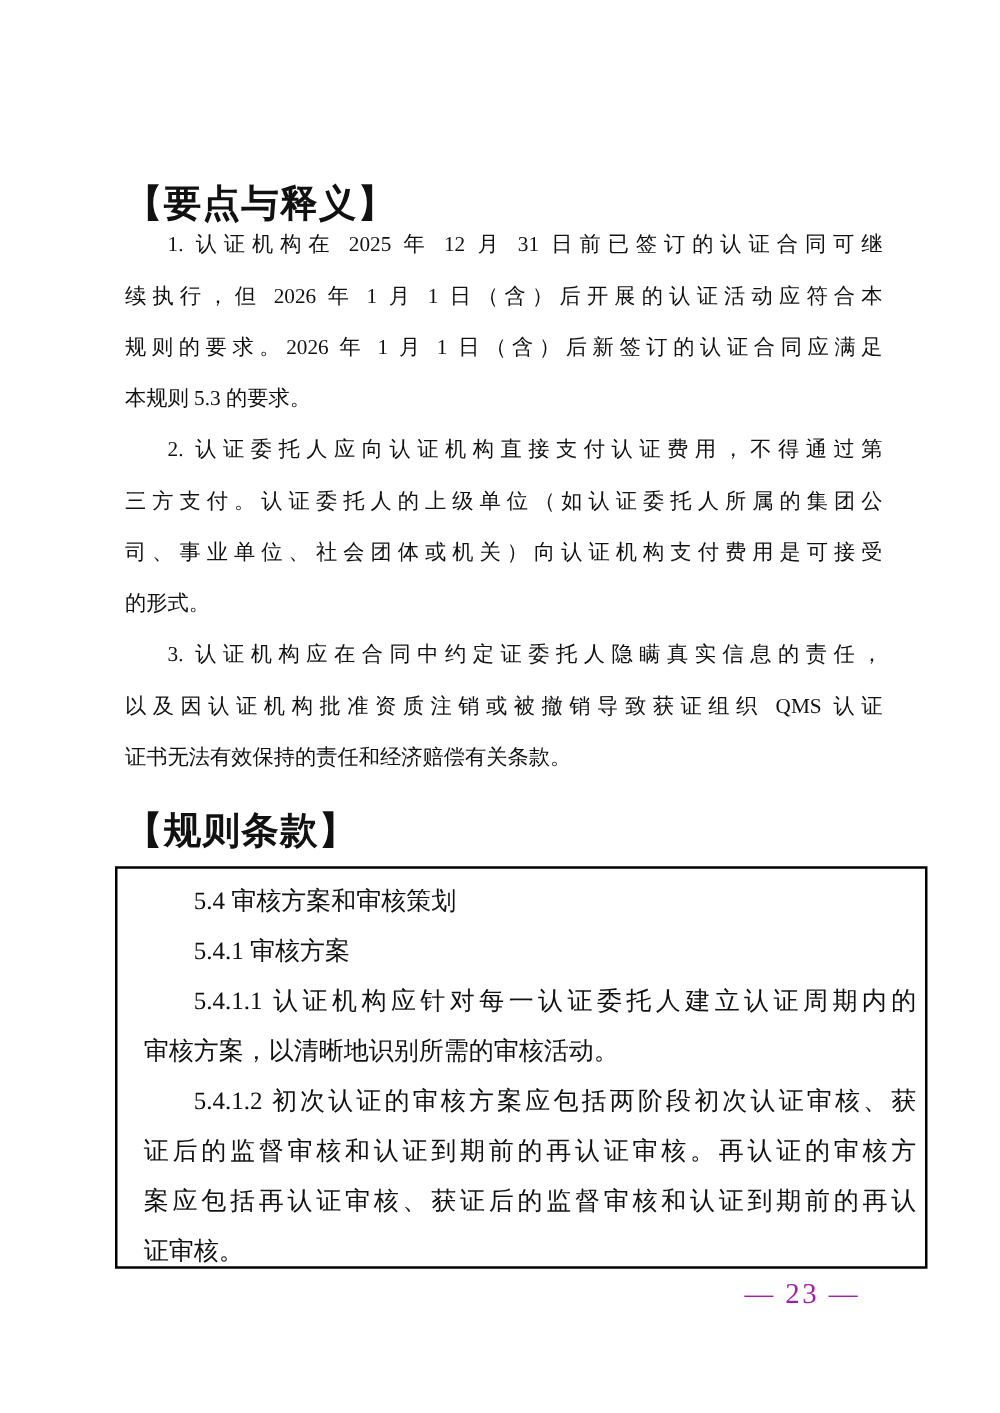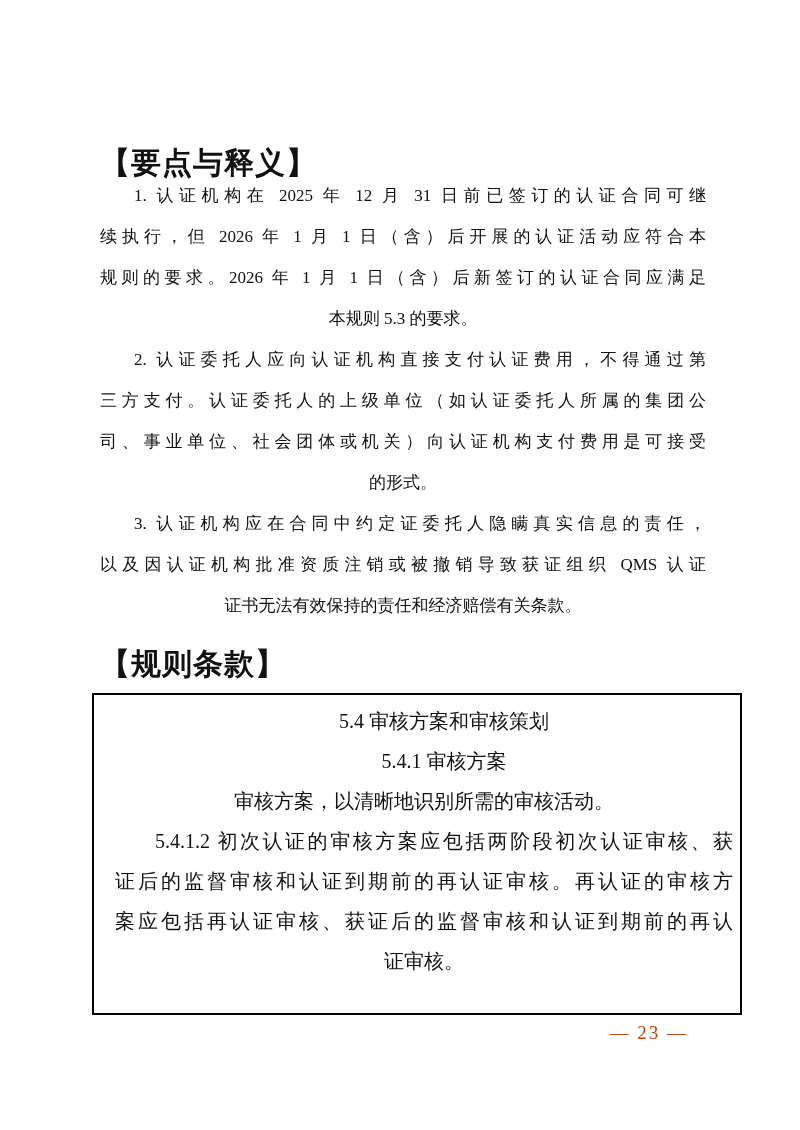--- a/index.html
+++ b/index.html
@@ -50,34 +50,34 @@
     border: 2px solid #000000;
     padding: 6px 7px 0 21px;
     background: #ffffff;
   }
   .rules-box .line {
     font-size: 20px;
     line-height: 40px;
     height: 40px;
     color: #111111;
   }
-  .line { text-align: center; overflow: visible; }
+  .line { text-align: left; overflow: visible; }
   .line.indent { text-indent: 2em; }
   .line.fill {
     text-align: justify;
     text-align-last: justify;
     text-justify: inter-character;
   }
   .page-footer {
     position: absolute;
     top: 1022px;
     right: 112px;
-    font-size: 19px;
+    font-size: 23px;
     letter-spacing: 2px;
-    color: #c2410c;
+    color: #a21caf;
     font-family: "Liberation Serif", serif;
     white-space: nowrap;
   }
 </style>
 </head>
 <body>
 
 <div class="page">
 
   <div class="section-heading" id="heading-key-points">【要点与释义】</div>
@@ -94,20 +94,21 @@
       <div class="line indent fill">3. 认证机构应在合同中约定证委托人隐瞒真实信息的责任，</div>
       <div class="line fill">以及因认证机构批准资质注销或被撤销导致获证组织 QMS 认证</div>
       <div class="line">证书无法有效保持的责任和经济赔偿有关条款。</div>
     </div>
 
   <div class="section-heading" id="heading-rule-clauses">【规则条款】</div>
 
   <div class="rules-box">
       <div class="line indent">5.4 审核方案和审核策划</div>
       <div class="line indent">5.4.1 审核方案</div>
+      <div class="line indent fill">5.4.1.1 认证机构应针对每一认证委托人建立认证周期内的</div>
       <div class="line">审核方案，以清晰地识别所需的审核活动。</div>
       <div class="line indent fill">5.4.1.2 初次认证的审核方案应包括两阶段初次认证审核、获</div>
       <div class="line fill">证后的监督审核和认证到期前的再认证审核。再认证的审核方</div>
       <div class="line fill">案应包括再认证审核、获证后的监督审核和认证到期前的再认</div>
       <div class="line">证审核。</div>
     </div>
 
   <div class="page-footer">— 23 —</div>
 
 </div>

